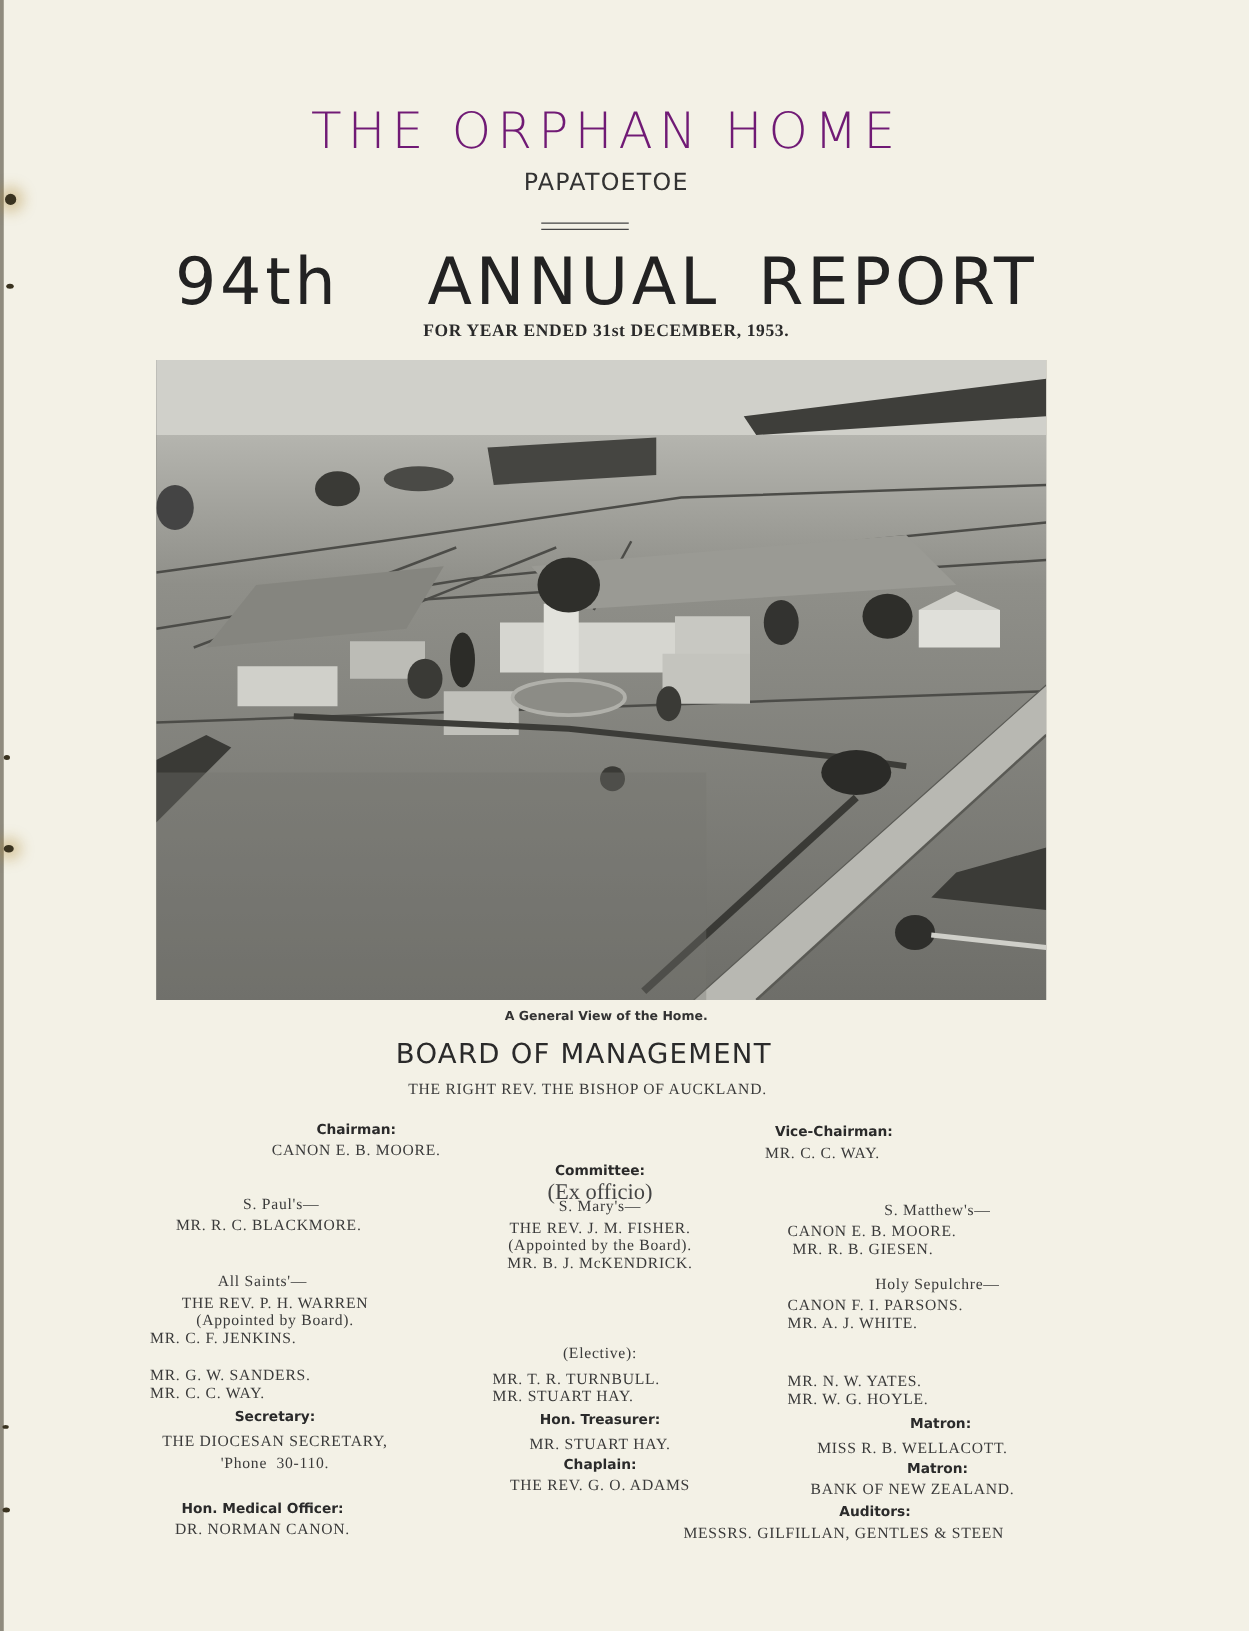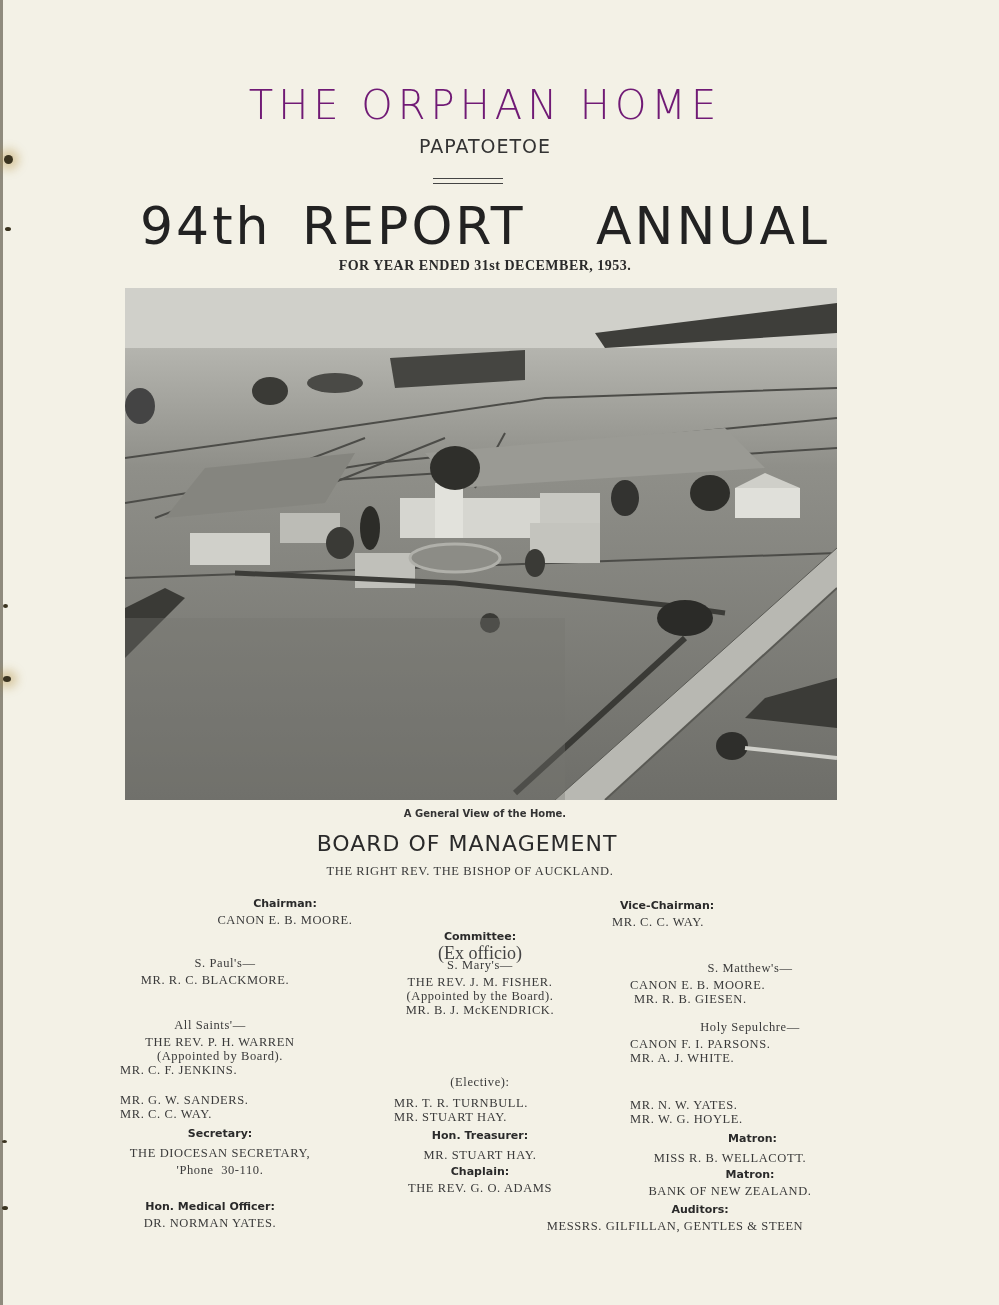--- a/index.html
+++ b/index.html
@@ -45,22 +45,22 @@
 <div class="spot" style="left:3px;top:604px;width:5px;height:4px;"></div>
 <div class="spot stain" style="left:3px;top:676px;width:8px;height:6px;"></div>
 <div class="spot" style="left:2px;top:1140px;width:5px;height:3px;"></div>
 <div class="spot" style="left:2px;top:1206px;width:6px;height:4px;"></div>
 
 <div id="title" class="abs center sans">THE ORPHAN HOME</div>
 <div id="subtitle" class="abs center sans">PAPATOETOE</div>
 <div id="rule" class="abs"></div>
 <div id="report" class="abs sans">
   <span>94th</span>
+  <span style="margin-left:40px;">ANNUAL</span>
   <span>REPORT</span>
-  <span style="margin-left:40px;">ANNUAL</span>
 </div>
 <div id="year" class="abs center">FOR YEAR ENDED 31st DECEMBER, 1953.</div>
 
 <div id="photo" class="abs">
   <svg width="712" height="512" viewBox="0 0 712 512" xmlns="http://www.w3.org/2000/svg">
     <defs>
       <linearGradient id="sky" x1="0" y1="0" x2="0" y2="1">
         <stop offset="0" stop-color="#d8d8d2"></stop>
         <stop offset="0.12" stop-color="#b4b4ae"></stop>
         <stop offset="0.35" stop-color="#8f8f89"></stop>
@@ -218,19 +218,19 @@
   <div class="nm" style="margin-top:3px;">THE REV. G. O. ADAMS</div>
 </div>
 
 <div class="blk" style="left:630px;width:200px;top:1168px;">
   <div class="lbl" style="padding-left:40px;">Matron:</div>
   <div class="nm" style="margin-top:3px;">BANK OF NEW ZEALAND.</div>
 </div>
 
 <div class="blk" style="left:100px;width:220px;top:1200px;">
   <div class="lbl">Hon. Medical Officer:</div>
-  <div class="nm" style="margin-top:3px;">DR. NORMAN YATES.</div>
+  <div class="nm" style="margin-top:3px;">DR. NORMAN CANON.</div>
 </div>
 
 <div class="blk" style="left:520px;width:310px;top:1203px;">
   <div class="lbl" style="padding-left:50px;">Auditors:</div>
   <div class="nm" style="margin-top:3px;">MESSRS. GILFILLAN, GENTLES &amp; STEEN</div>
 </div>
 
 </body></html>

